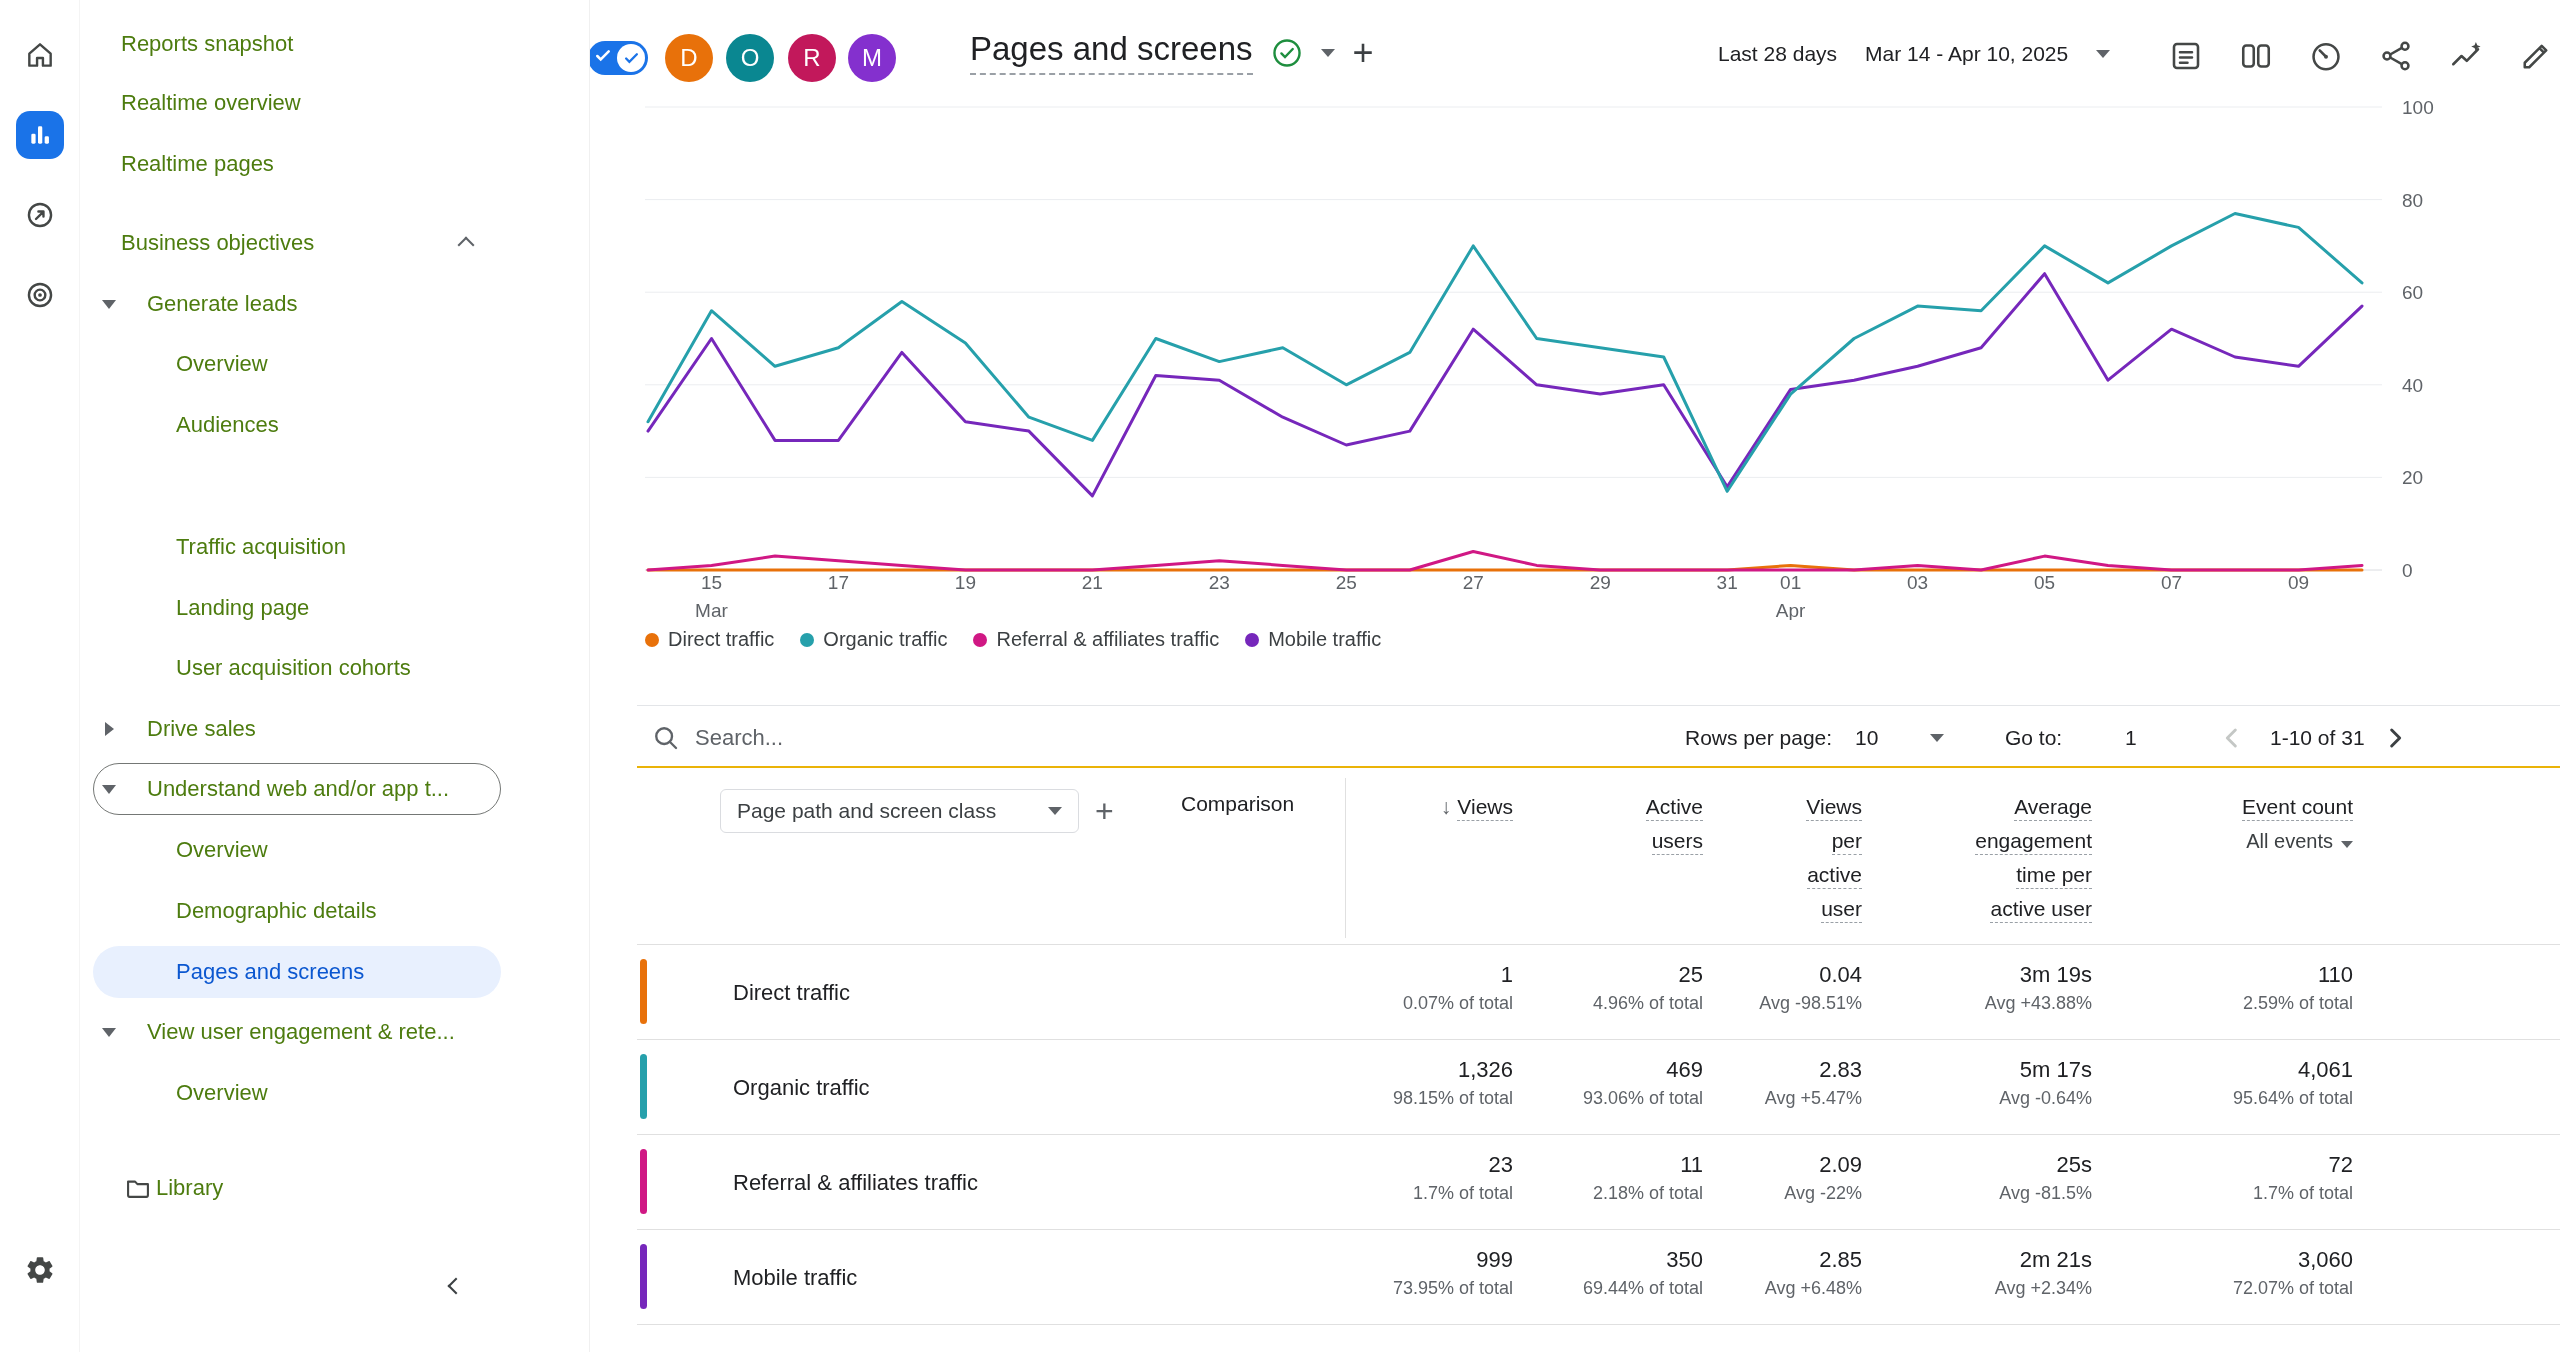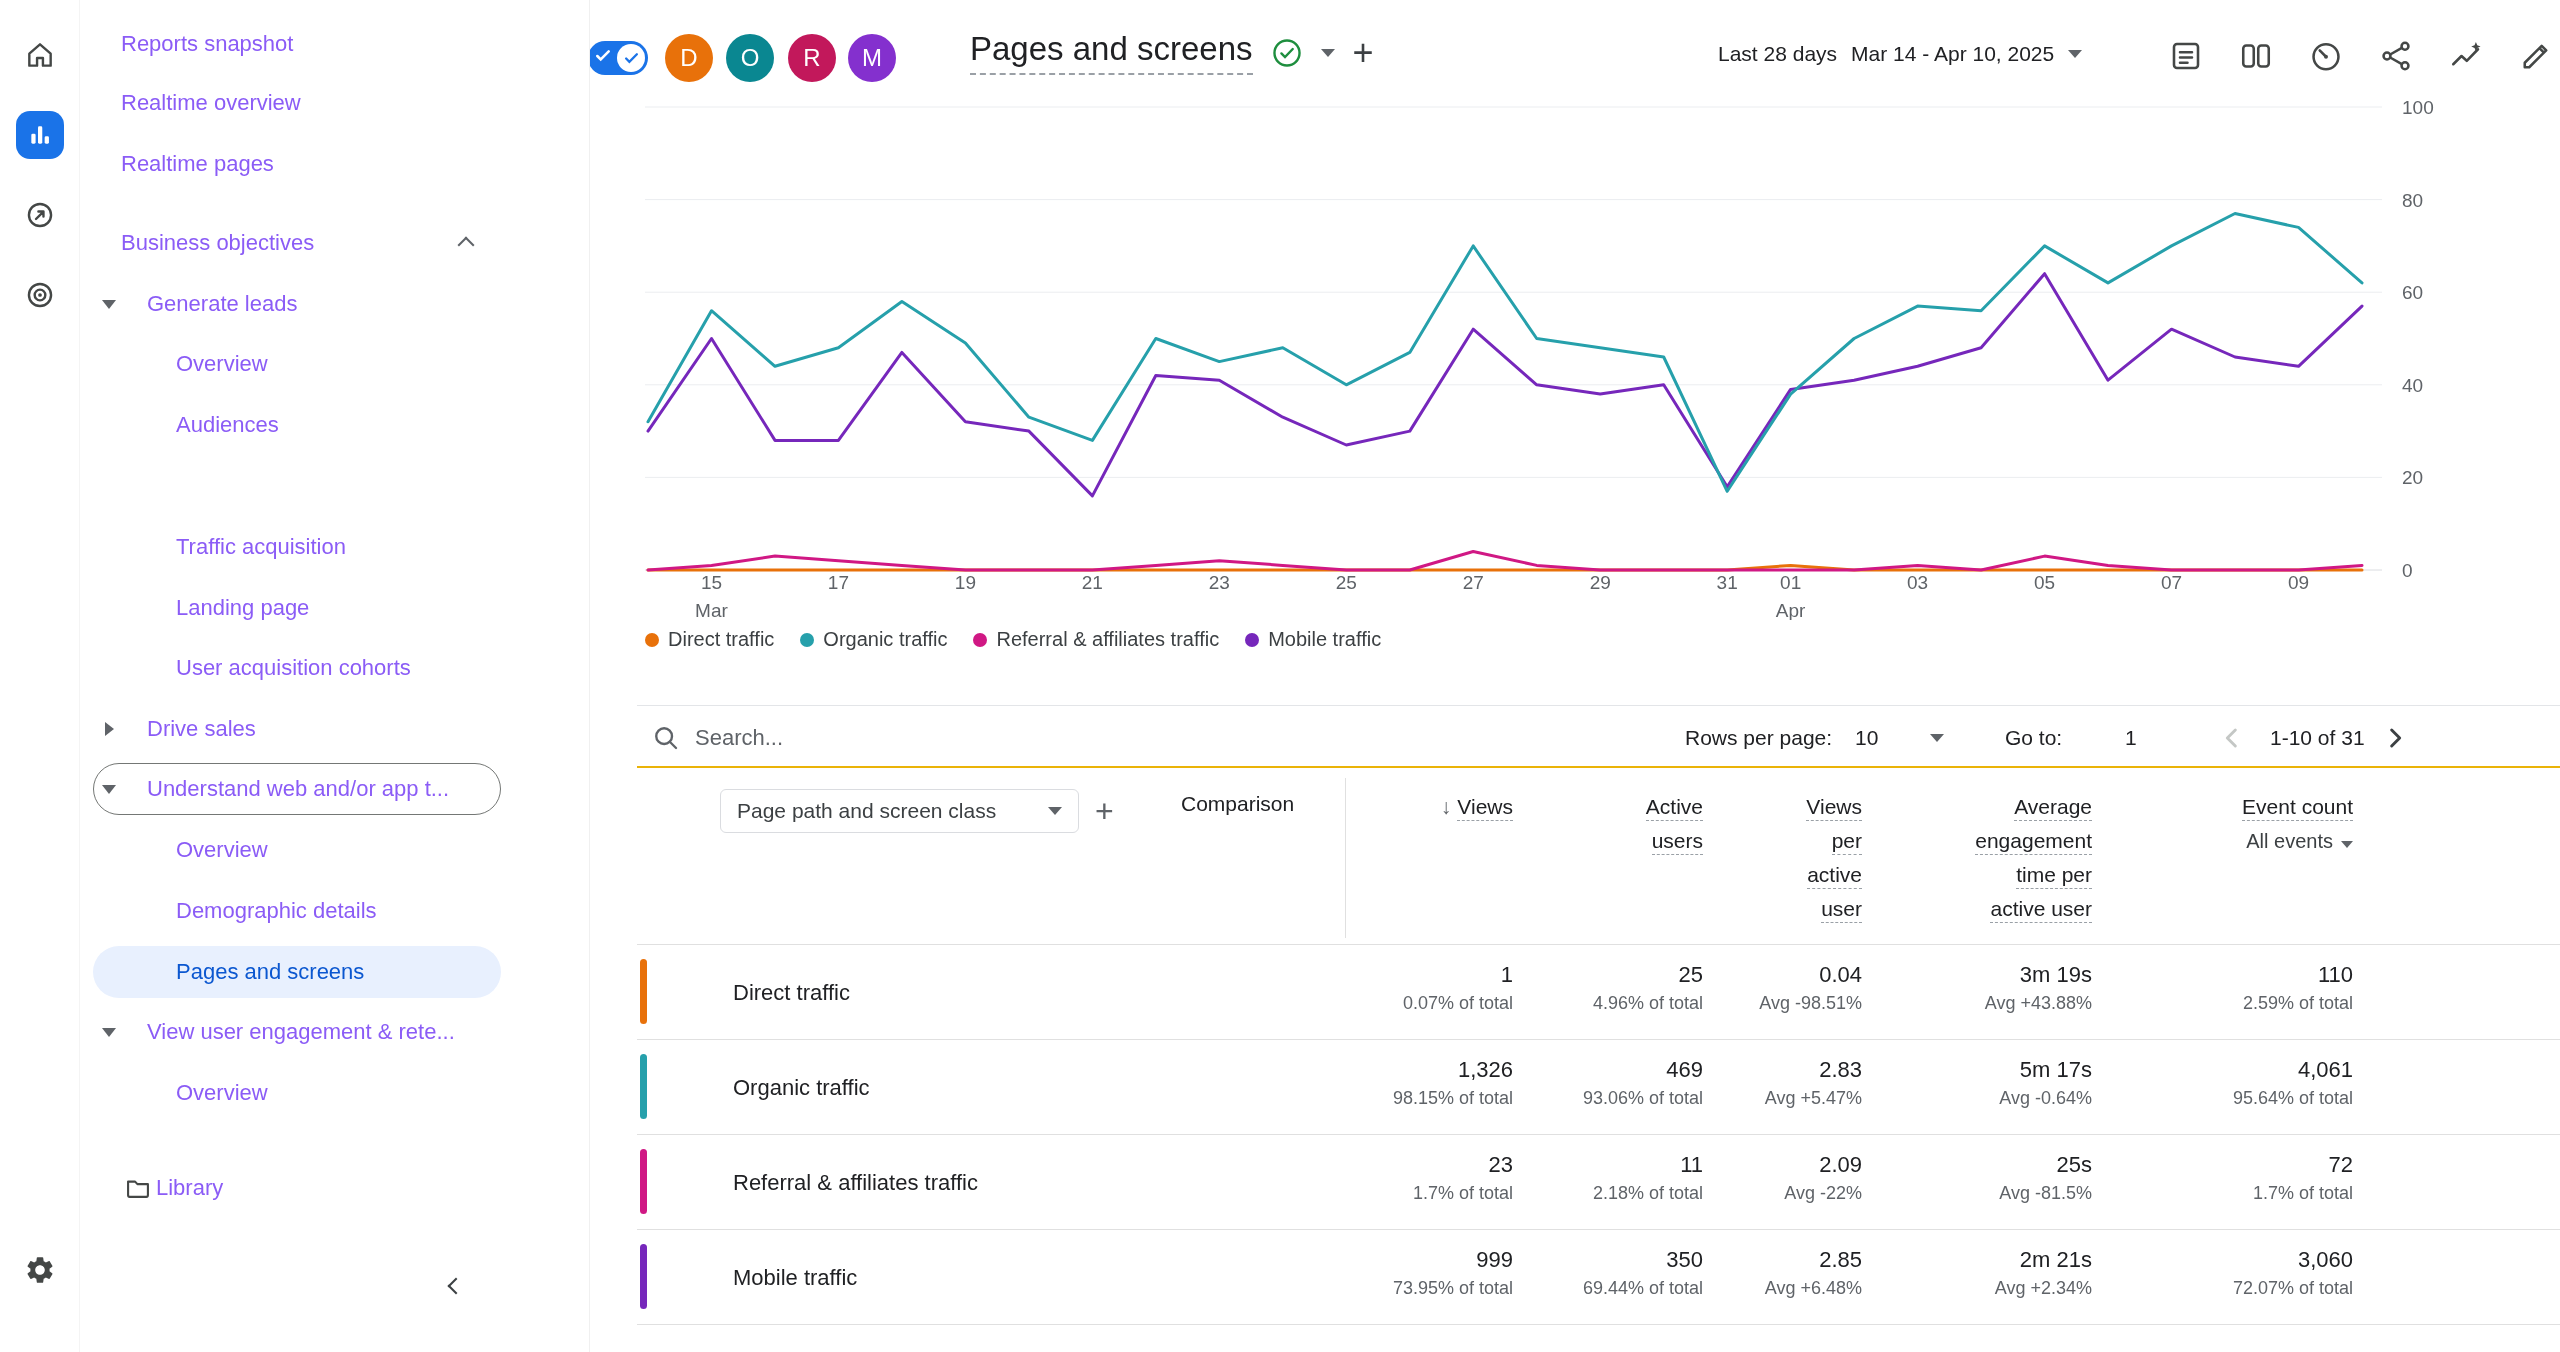--- a/index.html
+++ b/index.html
@@ -8,21 +8,21 @@
 
   
   .icon-rail { position:absolute; left:0; top:0; width:80px; height:1352px; background:#fff; border-right:1px solid #f4f4f4; z-index:5; }
   .rail-btn { position:absolute; left:16px; width:48px; height:48px; display:flex; align-items:center; justify-content:center; border-radius:14px; cursor:pointer; }
   .rail-btn.active { background:#1a73e8; }
   .rail-btn svg { width:32px; height:32px; }
 
   
   .sidebar { position:absolute; left:80px; top:0; width:510px; height:1352px; background:#fff; border-right:1px solid #f0f0f0; z-index:4; }
   .nav-item { position:absolute; left:0; right:0; height:60px; cursor:pointer; }
-  .nav-label { position:absolute; left:41px; top:0; line-height:60px; font-size:22px; color:#8b5cf6; white-space:nowrap; z-index:2; }
+  .nav-label { position:absolute; left:41px; top:0; line-height:60px; font-size:22px; color:#4d7c0f; white-space:nowrap; z-index:2; }
   .nav-item.group .nav-label { left:67px;text-align:right; }
   .nav-item.sub .nav-label { left:96px; }
   .nav-item.selected .nav-label { color:#0b57d0; }
   .pill { position:absolute; left:13px; top:4px; width:408px; height:52px; border-radius:26px; z-index:1; }
   .pill.bg { background:#e8f0fe; }
   .pill.outline { border:1px solid #747775; }
   .tri { position:absolute; top:50%; z-index:2; }
   .tri.down { left:22px; margin-top:-4px; width:0; height:0; border-left:7px solid transparent; border-right:7px solid transparent; border-top:9px solid #5f6368; }
   .tri.right { left:25px; margin-top:-7px; width:0; height:0; border-top:7px solid transparent; border-bottom:7px solid transparent; border-left:9px solid #5f6368; }
   .chev { display:inline-block; border:solid #5f6368; border-width:0 2.5px 2.5px 0; padding:5px; }
@@ -41,21 +41,21 @@
   
   .toggle { position:absolute; left:-2px; top:41px; width:60px; height:34px; background:#1a73e8; border-radius:17px; cursor:pointer; }
   .toggle .knob { position:absolute; right:3px; top:3px; width:28px; height:28px; background:#fff; border-radius:50%; display:flex; align-items:center; justify-content:center; }
   .toggle .track-check { position:absolute; left:7px; top:8px; }
   .avatar { position:absolute; top:34px; width:48px; height:48px; border-radius:50%; color:#fff; font-size:24px; display:flex; align-items:center; justify-content:center; cursor:pointer; }
   .title-cluster { position:absolute; left:380px; top:30px; display:inline-flex; align-items:center; gap:18px; }
   .report-title { font-size:33px; color:#202124; border-bottom:2px dashed #9aa0a6; padding-bottom:5px; white-space:nowrap; cursor:pointer; }
   .check-badge { width:32px; height:32px; }
   .caret { display:inline-block; width:0; height:0; border-left:7px solid transparent; border-right:7px solid transparent; border-top:8px solid #5f6368; }
   .plus-glyph { font-size:36px; color:#3c4043; font-weight:400; line-height:32px; cursor:pointer; }
-  .date-cluster { position:absolute; left:1128px; top:42px; display:inline-flex; align-items:center; gap:14px; cursor:pointer; }
+  .date-cluster { position:absolute; left:1128px; top:42px; display:inline-flex; align-items:center; gap:28px; cursor:pointer; }
   .date-preset { font-size:21px; color:#202124; }
   .date-range { font-size:21px; color:#202124; }
   .top-icons { position:absolute; right:6px; top:38px; display:inline-flex; gap:34px; align-items:center; }
   .top-icons .ic { width:36px; height:36px; cursor:pointer; }
 
   
   #chart-svg { position:absolute; left:0; top:85px; }
   .tick { font-size:19px; fill:#5f6368; }
   .mid { text-anchor:middle; }
   .legend { position:absolute; left:55px; top:628px; display:inline-flex; gap:26px; align-items:center; }

